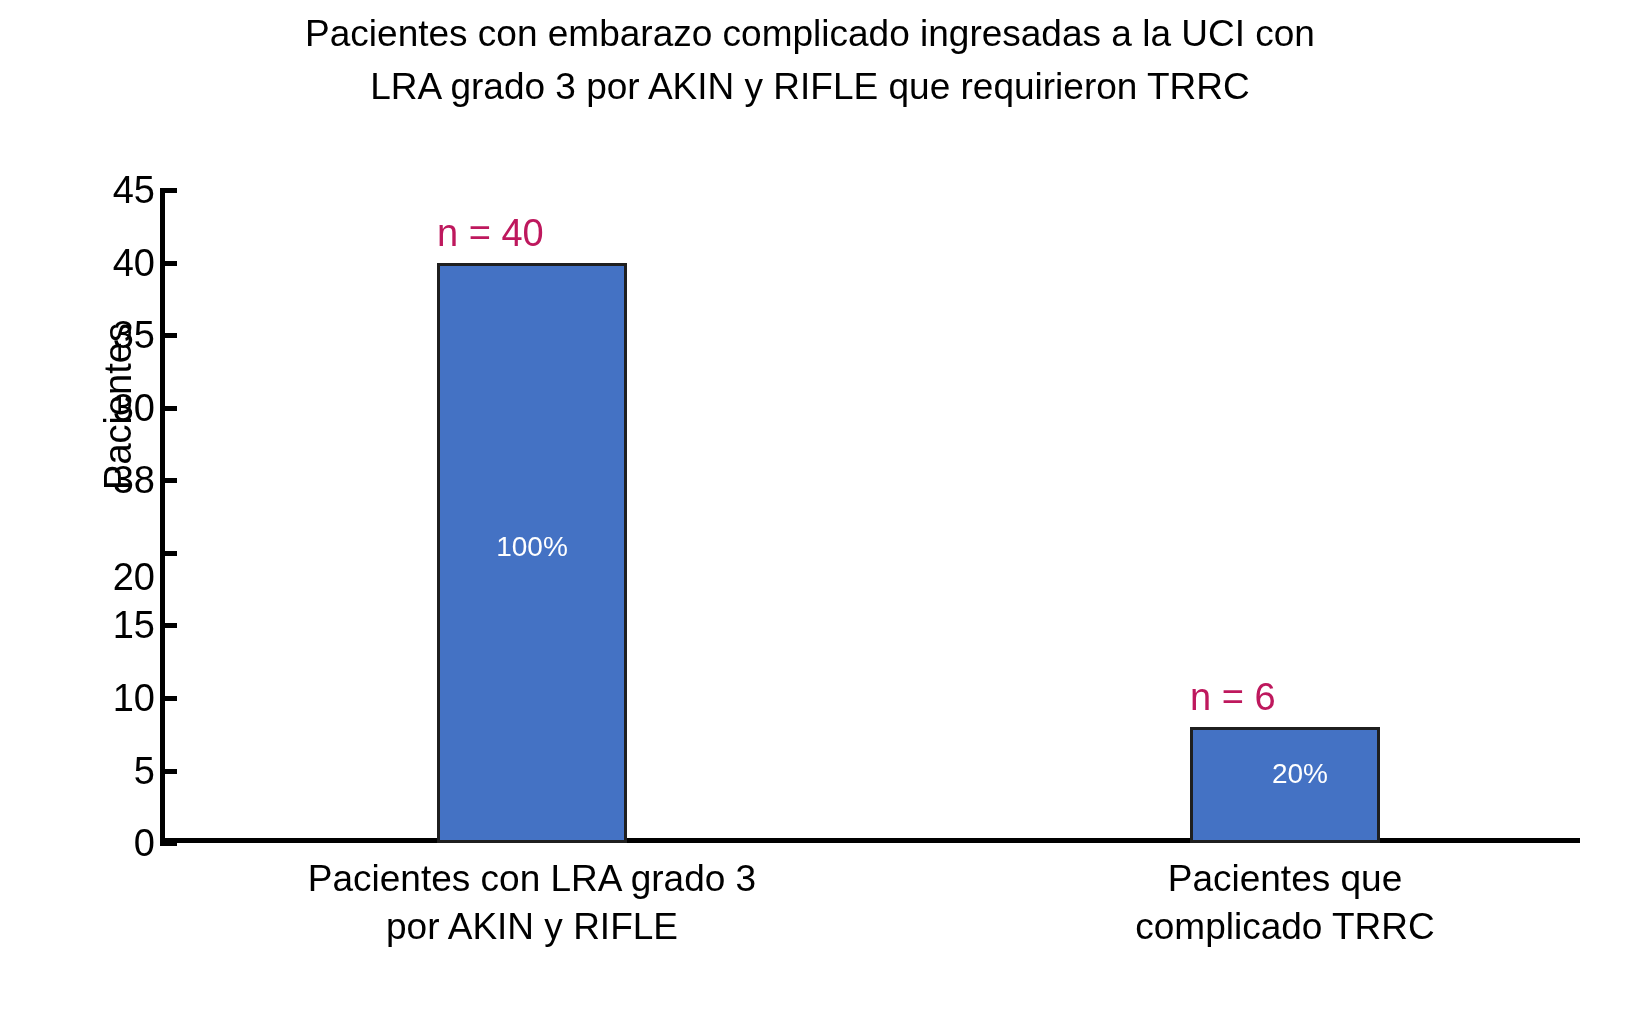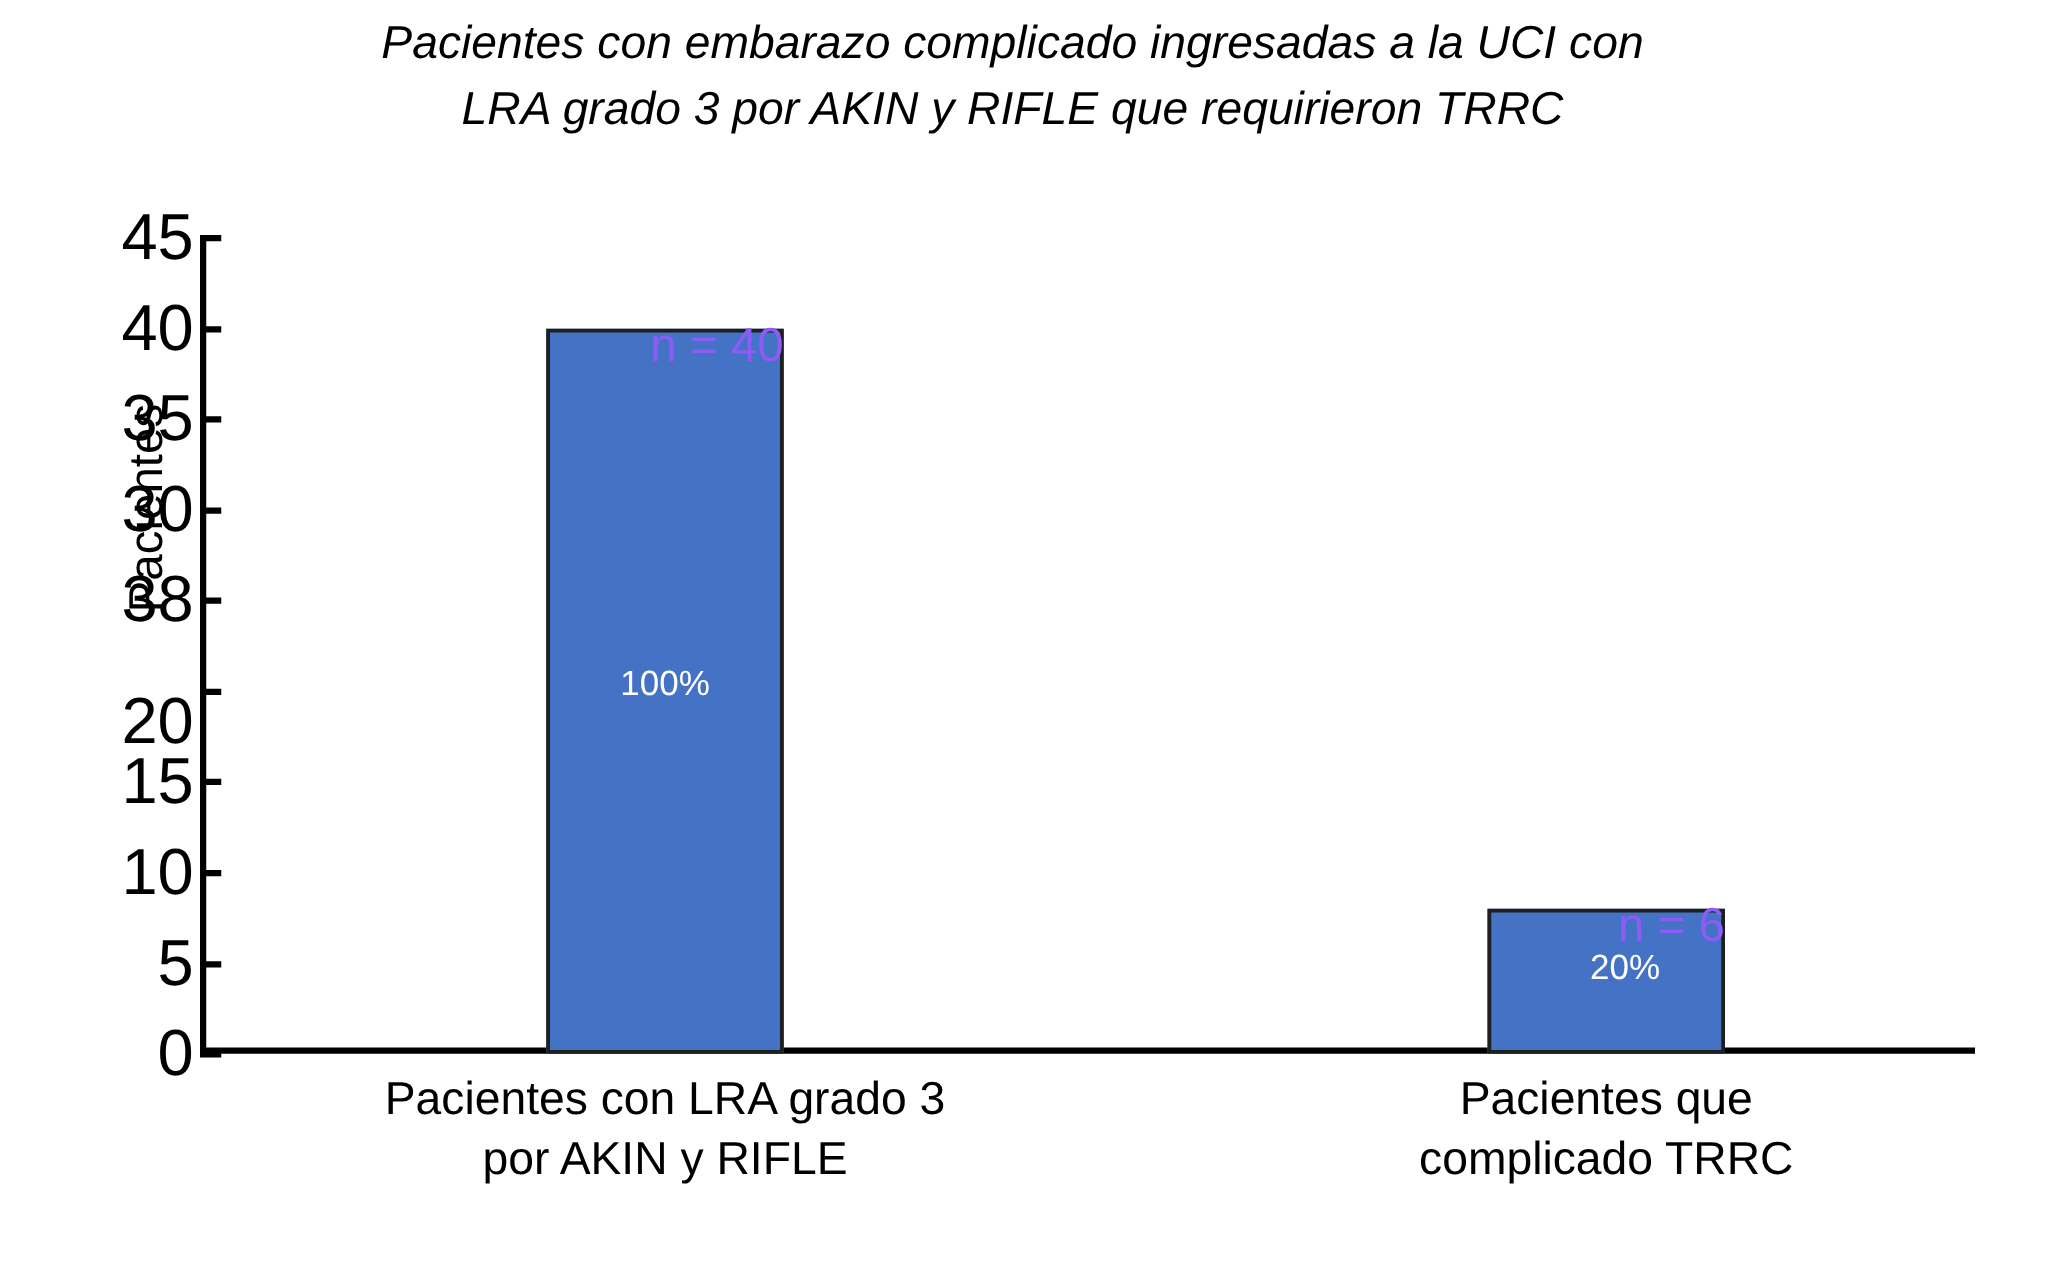--- a/index.html
+++ b/index.html
@@ -23,21 +23,20 @@
   .chart-title {
     position: absolute;
     left: 0;
     top: 8px;
     width: 1620px;
     text-align: center;
     font-size: 37px;
     line-height: 1.42;
     color: #000000;
     white-space: pre-line;
-    font-style: italic;
   }
   
   .plot-frame {
     position: absolute;
     left: 160px;
     top: 190px;
     width: 1420px;
     height: 653px;
     border-left: 5px solid #000000;
     border-bottom: 5px solid #000000;
@@ -52,21 +51,21 @@
     transform-origin: 150px 50%;
     text-align: center;
     font-size: 38px;
     color: #000000;
   }
   .ytick {
     position: absolute;
     right: 0;
     width: 90px;
     text-align: right;
-    font-size: 52px;
+    font-size: 38px;
     color: #000000;
     transform: translateY(-50%);
   }
   .ytick-wrap {
     position: absolute;
     left: 60px;
     top: 190px;
     width: 95px;
     height: 653px;
   }
@@ -86,24 +85,23 @@
   }
   .bar-inner-label {
     position: absolute;
     width: 100%;
     text-align: center;
     color: #ffffff;
     font-size: 28px;
   }
   .bar-top-label {
     position: absolute;
-    text-align: right;
+    text-align: left;
     font-size: 38px;
-    color: #8b5cf6;
-    margin-top: 44px;
+    color: #be185d;
   }
   .xtick-label {
     position: absolute;
     text-align: center;
     font-size: 37px;
     line-height: 1.3;
     color: #000000;
     white-space: pre-line;
   }
 </style>

